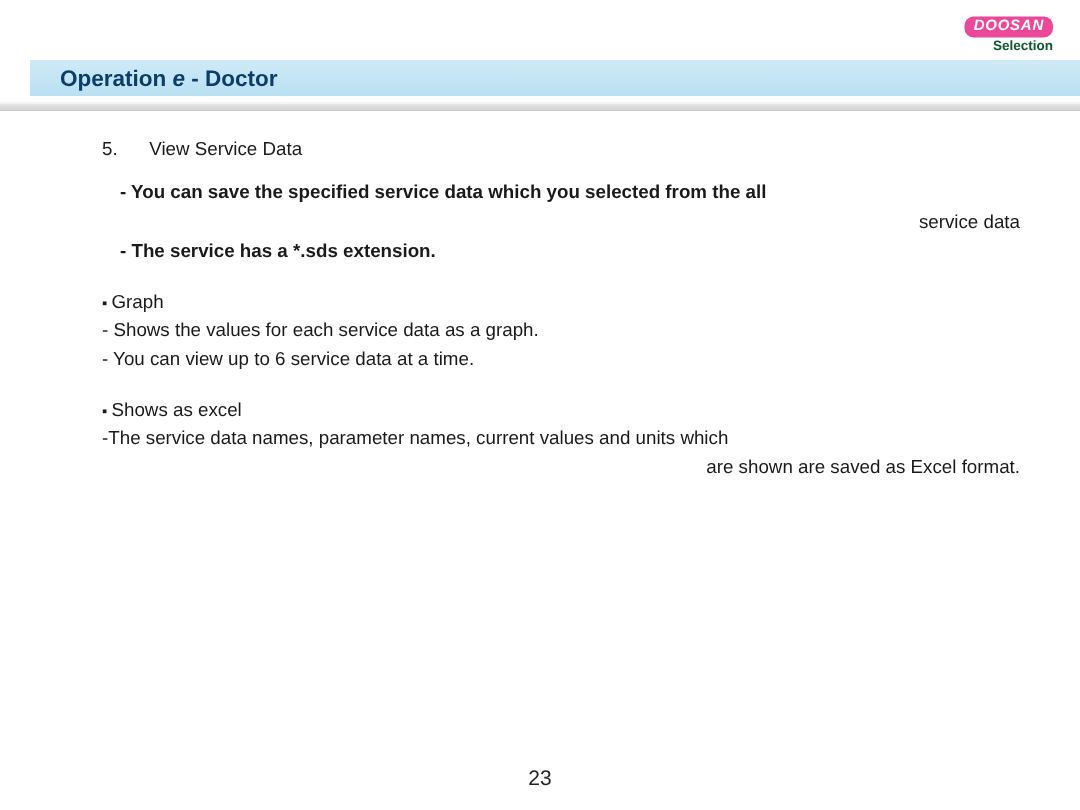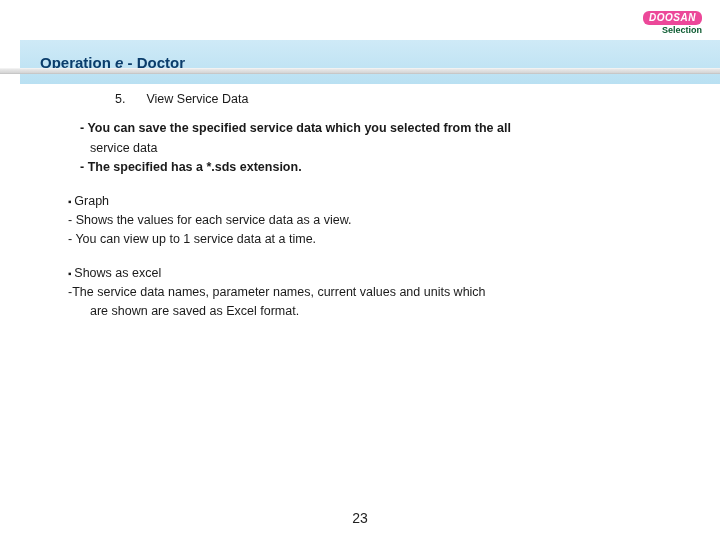--- a/index.html
+++ b/index.html
@@ -34,21 +34,21 @@
     font-size: 9px;
     font-weight: bold;
     margin-top: 1px;
     display: block;
   }
   .title-bar {
     position: absolute;
     top: 40px;
     left: 20px;
     right: 0;
-    height: 44px;
+    height: 24px;
     background: linear-gradient(#cfeaf7, #b9e0f2);
     display: flex;
     align-items: center;
     padding-left: 20px;
   }
   .title-bar .title {
     color: #0b3d6b;
     font-weight: bold;
     font-size: 15px;
   }
@@ -69,27 +69,26 @@
     position: absolute;
     top: 90px;
     left: 68px;
     right: 40px;
     color: #1a1a1a;
     font-size: 12.5px;
     line-height: 1.55;
   }
   .section-heading {
     margin-bottom: 10px;
-    margin-left: 47px;
   }
   .section-heading .num { display: inline-block; width: 28px; }
   .block { margin-bottom: 14px; }
   .bullet-line::before { content: "▪ "; font-size: 10px; }
   .sub { padding-left: 12px; font-weight: bold; }
-  .sub2 { padding-left: 22px; }
+  .sub2 { padding-left: 22px; text-align: right; }
   .pageno {
     position: absolute;
     bottom: 14px;
     left: 0;
     right: 0;
     text-align: center;
     font-size: 14px;
     color: #222;
   }
 </style>
@@ -112,27 +111,27 @@
 <div class="content">
 
   <div class="section-heading">
     <span class="num">5.</span>
     <span>View Service Data</span>
   </div>
 
   <div class="block">
     <div class="sub">- You can save the specified service data which you selected from the all</div>
     <div class="sub2">service data</div>
-    <div class="sub">- The specified has a *.sds extension.</div>
+    <div class="sub">- The service has a *.sds extension.</div>
   </div>
 
   <div class="block">
     <div class="bullet-line">Graph</div>
-    <div> - Shows the values for each service data as a view.</div>
-    <div>- You can view up to 1 service data at a time.</div>
+    <div> - Shows the values for each service data as a graph.</div>
+    <div>- You can view up to 6 service data at a time.</div>
   </div>
 
   <div class="block">
     <div class="bullet-line">Shows as excel</div>
     <div>-The service data names, parameter names, current values and units which</div>
     <div class="sub2">are shown are saved as Excel format.</div>
   </div>
 
 </div>
 

